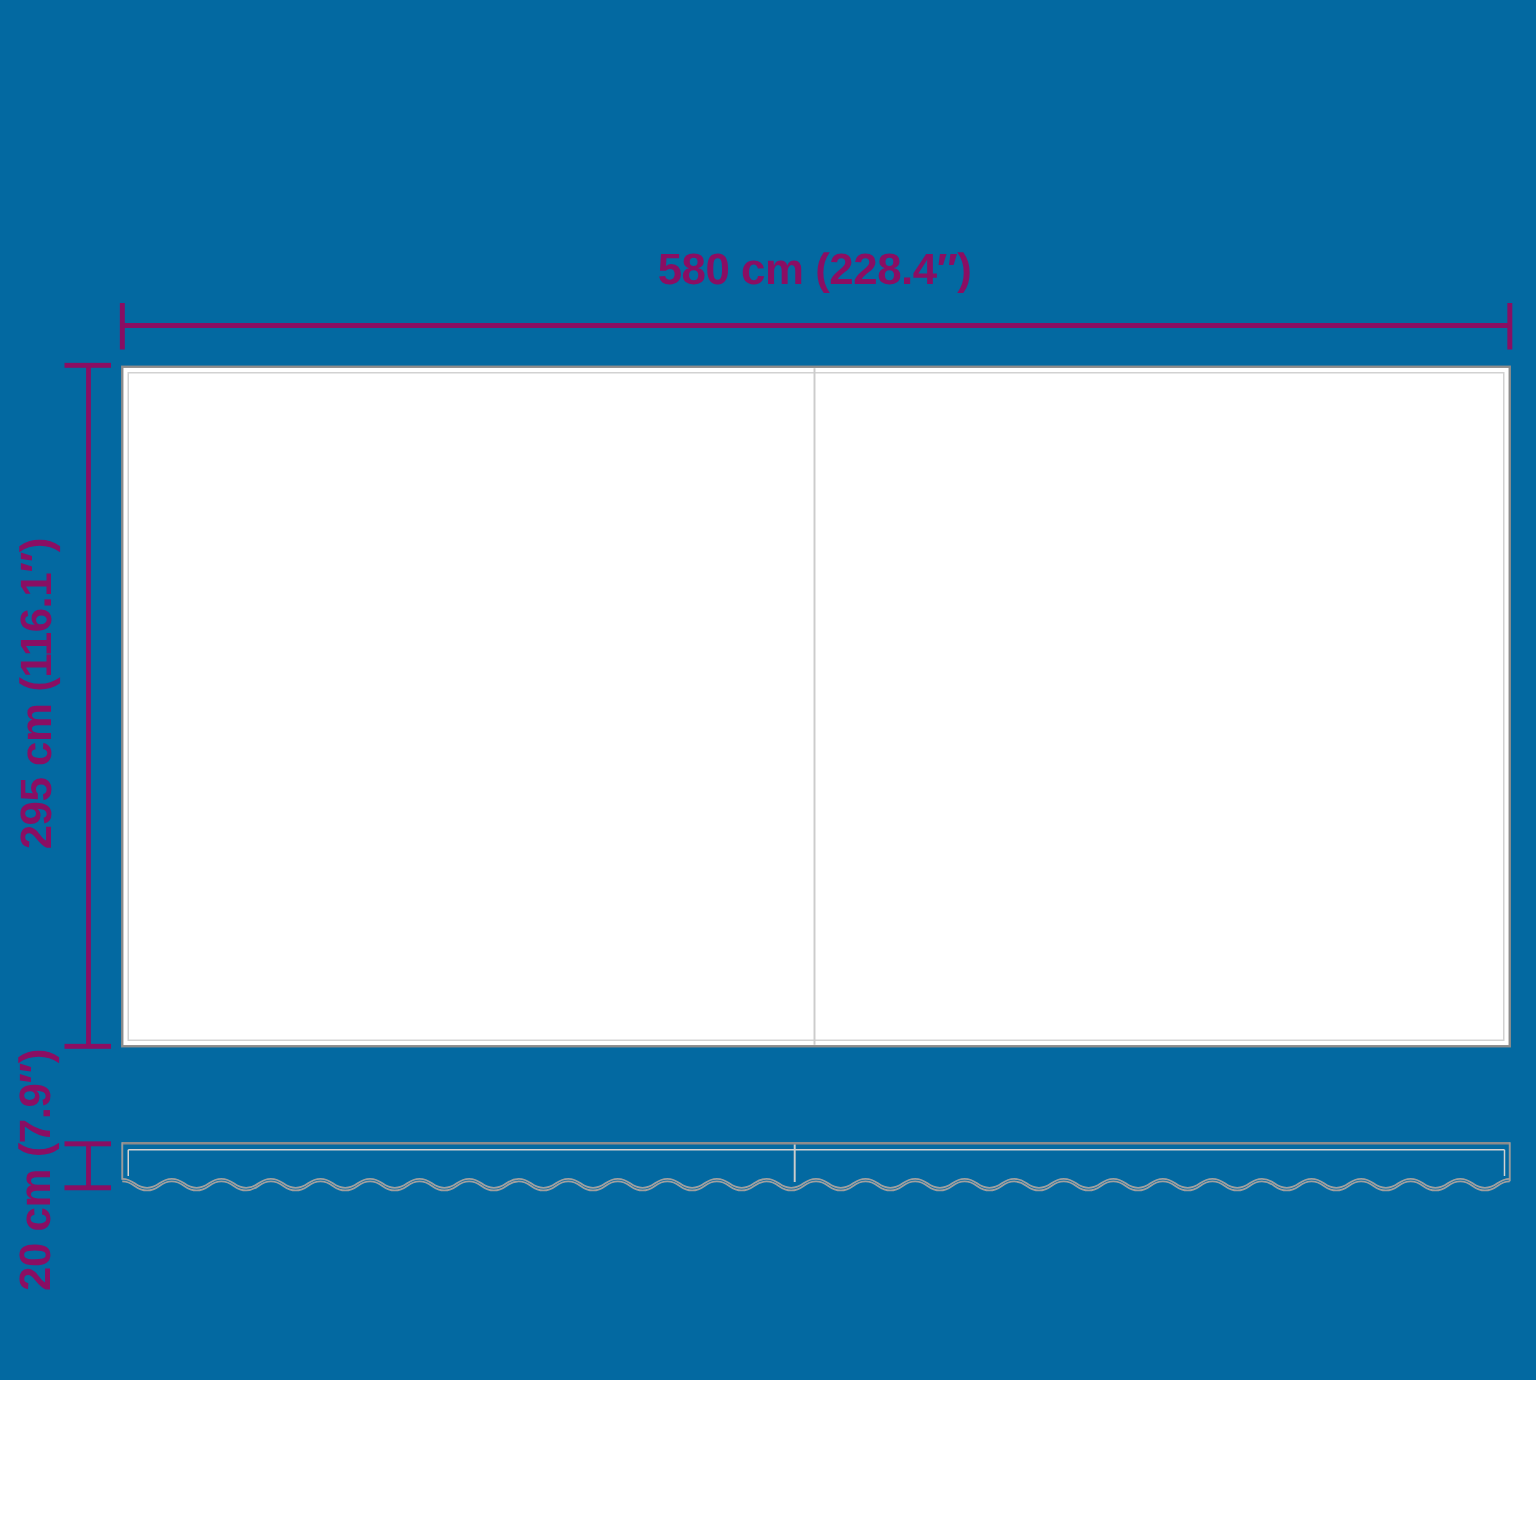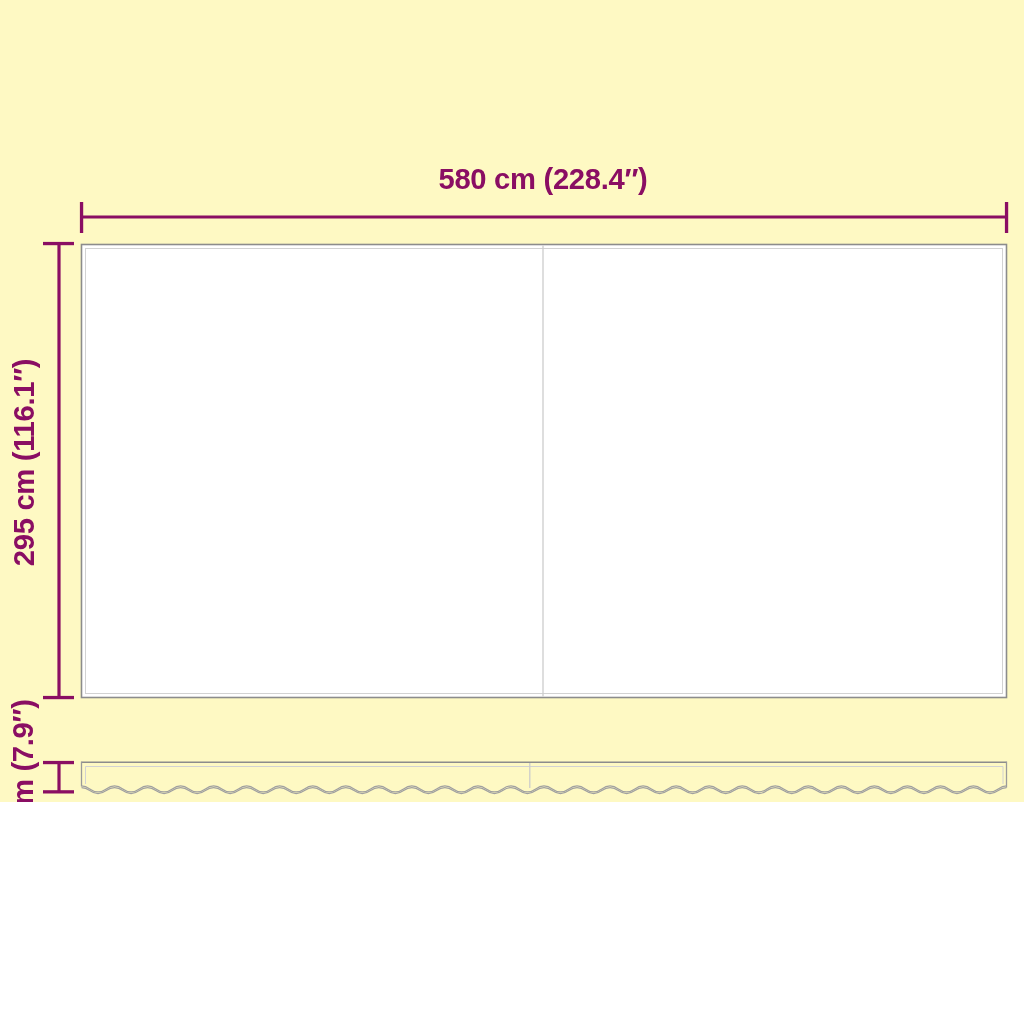--- a/index.html
+++ b/index.html
@@ -1,16 +1,16 @@
 <!DOCTYPE html>
 <html><head>
 <meta charset="utf-8">
 <style>
 html,body{margin:0;padding:0;background:#ffffff;}
-#c{position:relative;width:1024px;height:802px;background:#fef9c3;overflow:hidden;}
+#c{position:relative;width:1024px;height:920px;background:#0369a1;overflow:hidden;}
 svg{display:block;}
 text{font-family:"Liberation Sans",sans-serif;font-weight:bold;fill:#8a0e63;}
 </style>
 </head>
 <body>
 <div id="c">
 <svg width="1024" height="1024" viewBox="0 0 1024 1024">
 
   <rect x="81.5" y="244.5" width="925" height="453" fill="#ffffff" stroke="#8c8c8c" stroke-width="1.6"></rect>
   <rect x="85.5" y="248.5" width="917" height="445" fill="none" stroke="#d2d2d2" stroke-width="1"></rect>

